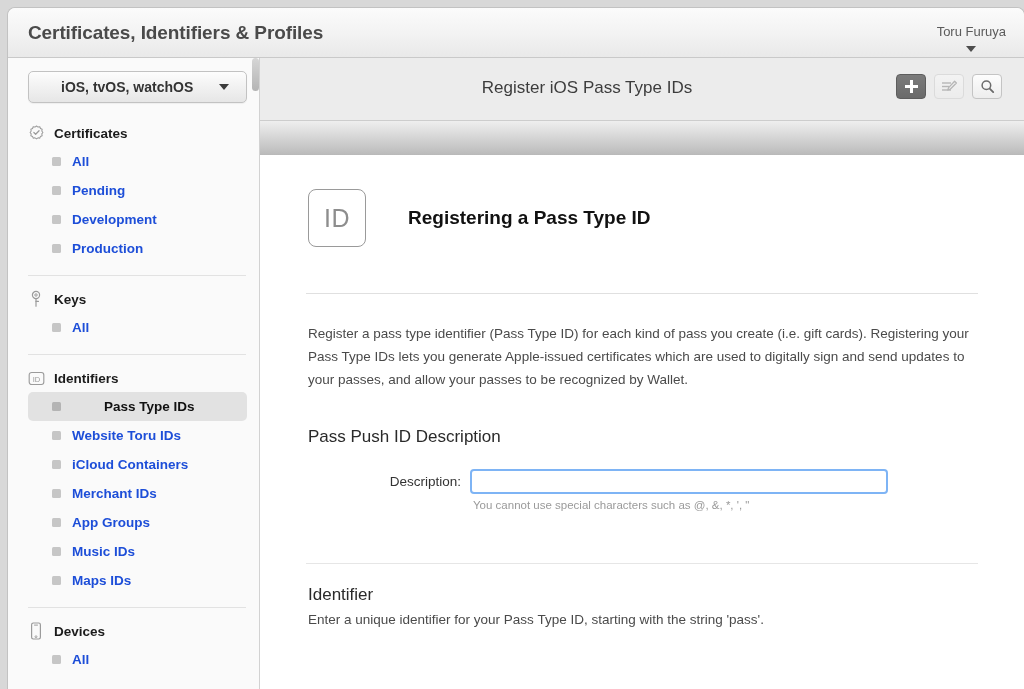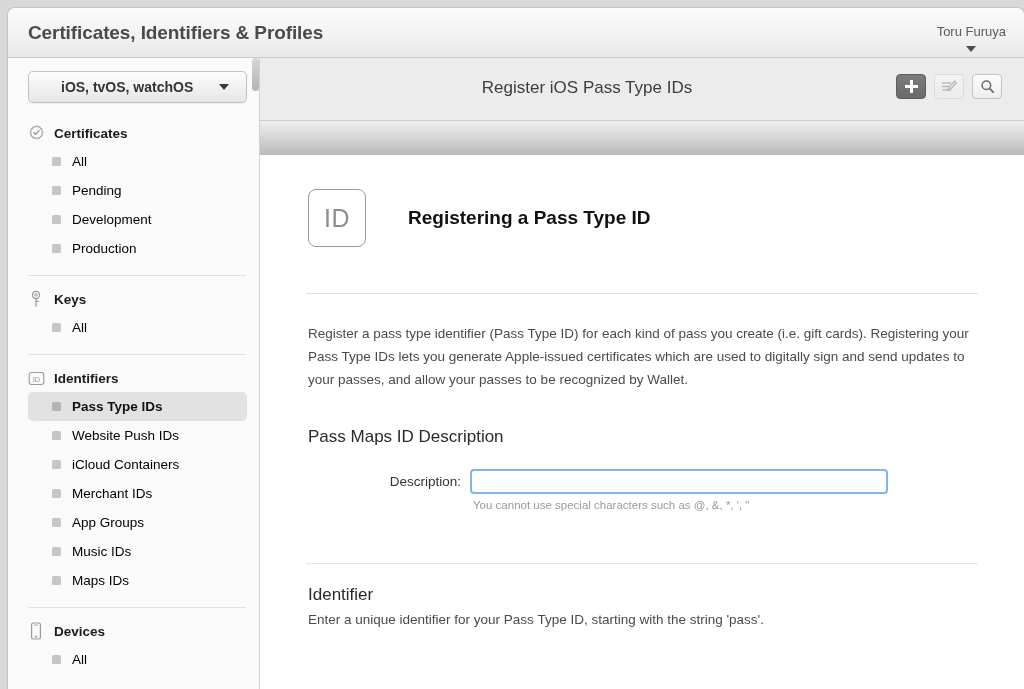--- a/index.html
+++ b/index.html
@@ -135,32 +135,33 @@
 
   .nav-item {
     display: flex;
     align-items: center;
     height: 29px;
     margin: 0 12px 0 20px;
     padding-left: 24px;
     border-radius: 5px;
     cursor: default;
   }
-  .nav-item.selected { background: #e2e2e2; }
+  .nav-item.selected { background: #e2e2e2; gap: 32px; }
   .bullet {
     width: 9px; height: 9px;
     background: #c6c6c6;
     border-radius: 1.5px;
     margin-right: 11px;
     flex: none;
   }
   .nav-item.selected .bullet { background: #b4b4b4; }
   .nav-label {
     font-size: 13.5px;
-    color: #000000;
+    color: #1d4ed8;
+    font-weight: bold;
   }
   .nav-item.selected .nav-label { font-weight: bold; color: #111; }
 
   .sidebar-scrollbar {
     position: absolute;
     top: 0;
     right: 0;
     width: 8px;
     height: 100%;
     background: transparent;
@@ -416,21 +417,21 @@
                   </svg>
                 </span>
                 <span class="group-title">Identifiers</span>
               </div>
               <div class="nav-item selected">
                 <span class="bullet"></span>
                 <span class="nav-label">Pass Type IDs</span>
               </div>
               <div class="nav-item">
                 <span class="bullet"></span>
-                <span class="nav-label">Website Push IDs</span>
+                <span class="nav-label">Website Toru IDs</span>
               </div>
               <div class="nav-item">
                 <span class="bullet"></span>
                 <span class="nav-label">iCloud Containers</span>
               </div>
               <div class="nav-item">
                 <span class="bullet"></span>
                 <span class="nav-label">Merchant IDs</span>
               </div>
               <div class="nav-item">
@@ -508,21 +509,21 @@
           <div class="id-badge">
             <span>ID</span>
           </div>
           <div class="doc-title">Registering a Pass Type ID</div>
         </div>
 
         <div class="rule"></div>
 
         <div class="intro">Register a pass type identifier (Pass Type ID) for each kind of pass you create (i.e. gift cards). Registering your Pass Type IDs lets you generate Apple-issued certificates which are used to digitally sign and send updates to your passes, and allow your passes to be recognized by Wallet.</div>
 
-        <div class="section-title">Pass Maps ID Description</div>
+        <div class="section-title">Pass Push ID Description</div>
 
         <div class="field-row">
           <div class="field-label">Description:</div>
           <div class="field-col">
             <input class="text-input" type="text" autofocus="" placeholder="" style="">
             <div class="field-hint">You cannot use special characters such as @, &amp;, *, ', "</div>
           </div>
         </div>
 
         <div class="rule2"></div>

